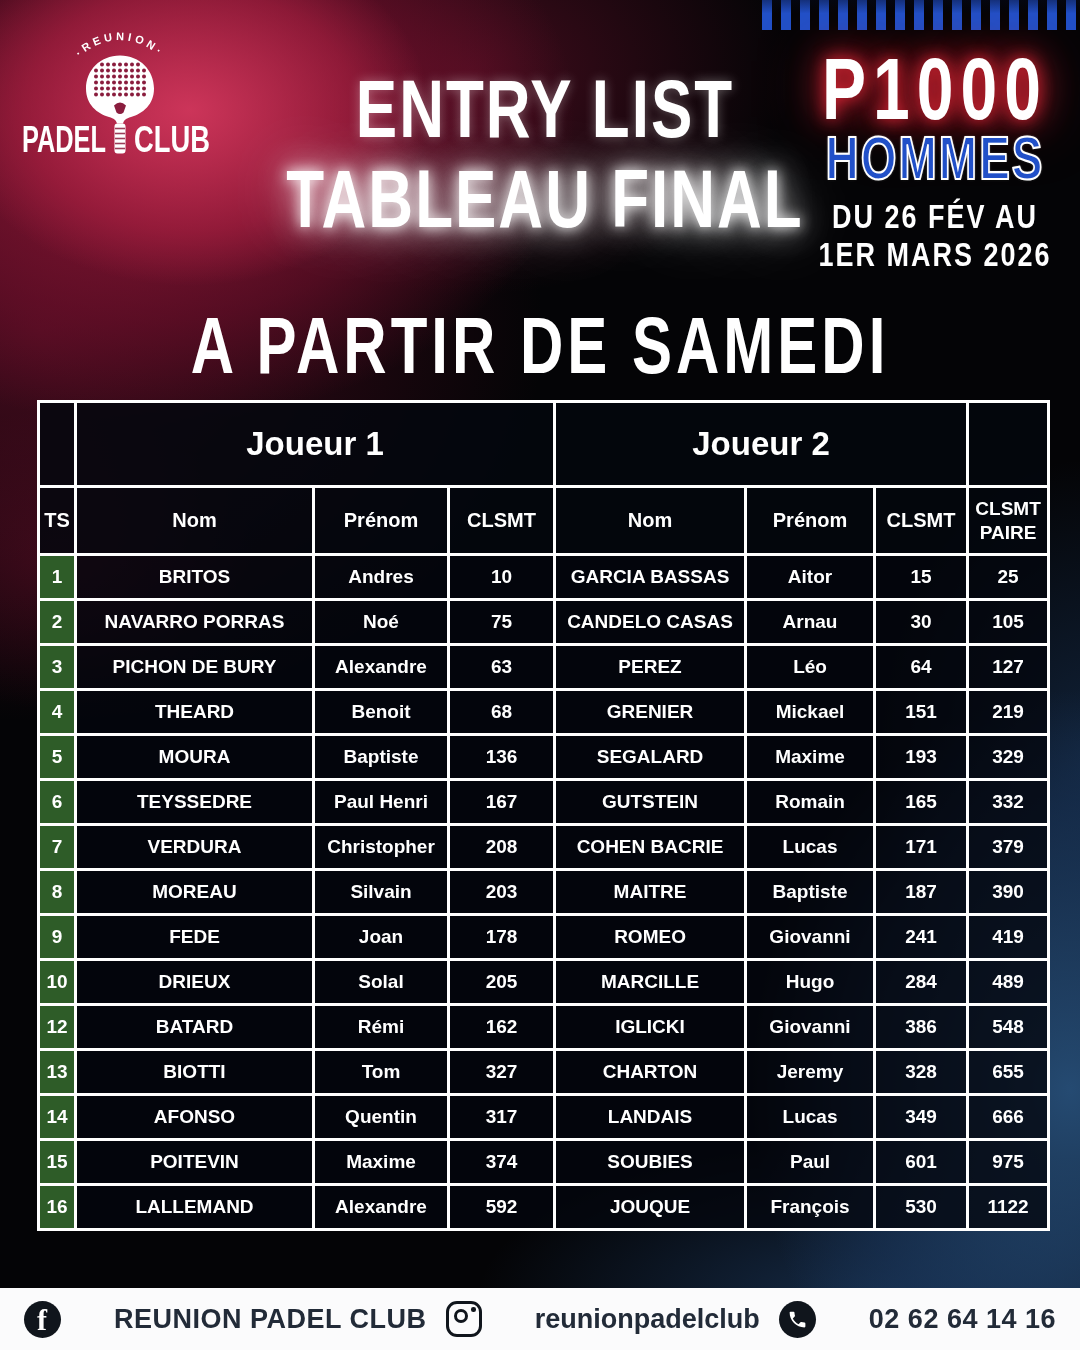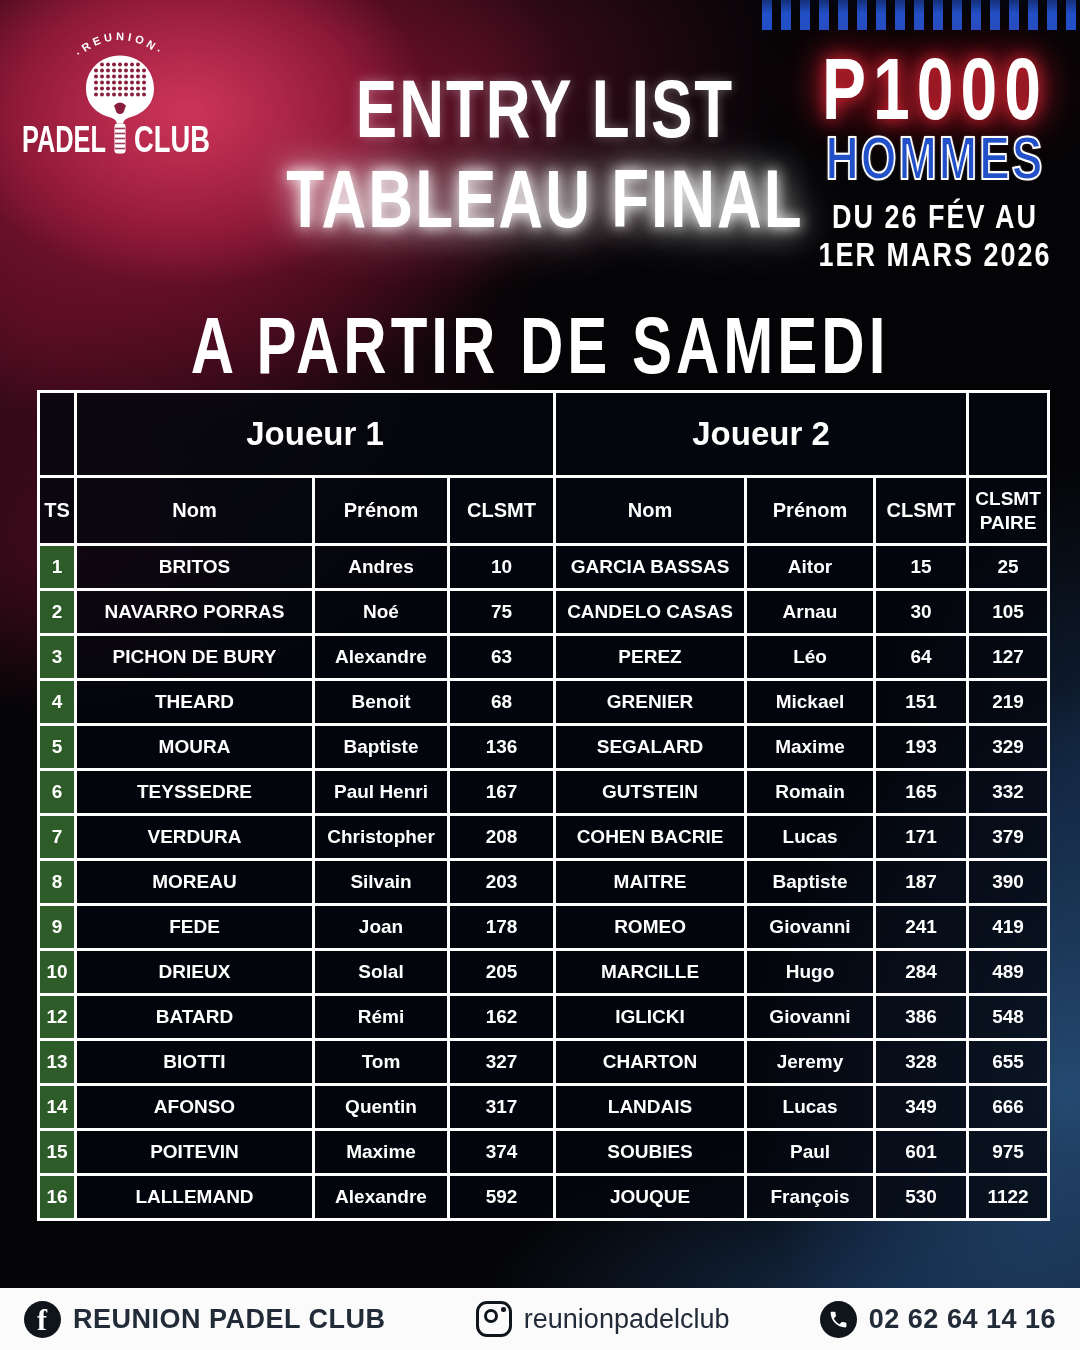--- a/index.html
+++ b/index.html
@@ -59,42 +59,42 @@
     position:absolute; top:194px; left:790px; width:290px; text-align:center;
     font-size:27px; letter-spacing:2px; line-height:38px; font-weight:900;
   }
   .event-dates .cond { transform:scaleY(1.2); }
   .subtitle {
     position:absolute; top:300px; left:0; width:1080px; text-align:center;
     font-size:60px; letter-spacing:4px;
   }
   
   table.entry {
-    position:absolute; left:37px; top:390px; width:1010px;
+    position:absolute; left:37px; top:400px; width:1010px;
     border-collapse:collapse; table-layout:fixed;
   }
   table.entry th, table.entry td {
     border:3px solid #fff; text-align:center; vertical-align:middle;
     color:#fff; background:rgba(4,7,14,.78); overflow:hidden;
   }
   tr.group-row th { height:85px; font-size:33px; font-weight:700; background:rgba(4,7,14,.85); }
   tr.colhead-row th { height:68px; font-size:20px; font-weight:600; background:rgba(4,7,14,.85); }
   tr.colhead-row th.paire-head { font-size:19px; line-height:24px; }
   tbody.data tr { height:45px; }
   tbody.data td { font-size:19px; font-weight:700; }
   tbody.data td.col-ts { background:var(--seed-green,#2e5c28); }
   
   .footer {
     position:absolute; left:0; right:0; bottom:0; height:62px; background:#fbfbfc;
     display:flex; align-items:center; justify-content:space-between; padding:0 24px;
     color:var(--footer-text,#222b38);
   }
   .foot-item { display:flex; align-items:center; gap:12px; }
-  .foot-label { font-size:27px; font-weight:800; letter-spacing:.5px; }
-  .foot-label.handle { font-weight:400; letter-spacing:0; }
+  .foot-label { font-size:27px; font-weight:800; letter-spacing:.5px;margin-left:41px; }
+  .foot-label.handle { font-weight:700; letter-spacing:0; }
   .fb-circle {
     width:37px; height:37px; border-radius:50%; background:#10151c; overflow:hidden;
     position:relative; flex:0 0 auto;
   }
   .fb-circle span {
     position:absolute; left:13px; top:2px; color:#fff; font-size:30px; font-weight:800;
     font-family:"Liberation Serif", serif;
   }
   .ig-box {
     width:36px; height:36px; border:3px solid #10151c; border-radius:11px; position:relative; flex:0 0 auto;

